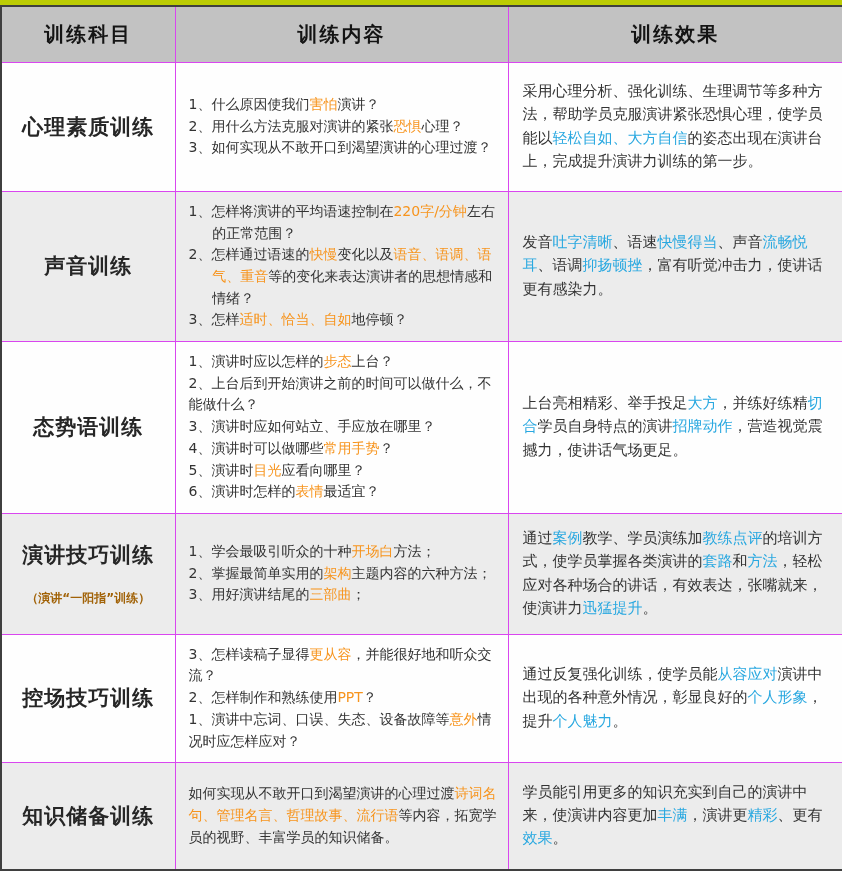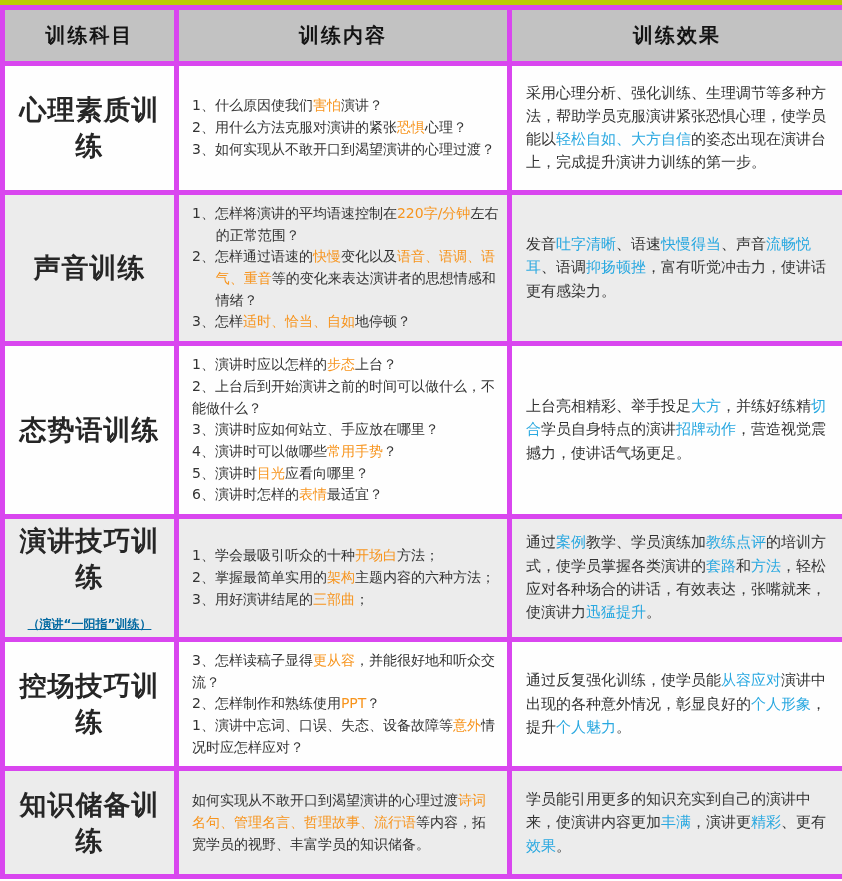--- a/index.html
+++ b/index.html
@@ -13,36 +13,36 @@
   html,body{margin:0;padding:0;background:#ffffff;}
   body{width:842px;font-family:"DejaVu Sans","Liberation Sans",sans-serif;}
   .page{width:842px;background:#fff;}
   .topline{height:5px;background:var(--accent);}
   table.training{
     width:842px;
     border-collapse:collapse;
     table-layout:fixed;
     border:2px solid #3f3f3f;
   }
-  th,td{border:5px solid #d946ef;}
+  th,td{border:1px solid #d946ef;}
   thead th{
     height:56px;
     background:var(--header-bg);
     color:#141414;
     font-size:20px;
     font-weight:bold;
     letter-spacing:2px;
     text-align:center;
     vertical-align:middle;
   }
   td{vertical-align:middle;background:#fefefe;}
   tr.shaded td{background:var(--stripe);}
   .subject-cell{text-align:center;padding:4px;}
-  .subject{font-size:27px;font-weight:bold;color:#262626;letter-spacing:1px;}
-  .subject-sub{font-size:12px;font-weight:bold;color:#0369a1;margin-top:21px;text-decoration:underline;}
+  .subject{font-size:21px;font-weight:bold;color:#262626;letter-spacing:1px;}
+  .subject-sub{font-size:12px;font-weight:bold;color:#a16207;margin-top:21px;}
   .subject-sub:empty{display:none;}
   .content-cell{padding:8px 8px 8px 13px;font-size:14px;color:#333;line-height:1.55;text-align:left;}
   .effect-cell{padding:4px 14px;font-size:15px;color:#333;line-height:1.55;text-align:left;}
   .item{margin:0;}
   .item.hang{padding-left:1.7em;text-indent:-1.7em;}
   .run-orange{color:var(--orange);}
   .run-cyan{color:var(--cyan);}
   
   tbody tr:nth-child(1){height:129px;}
   tbody tr:nth-child(2){height:150px;}

